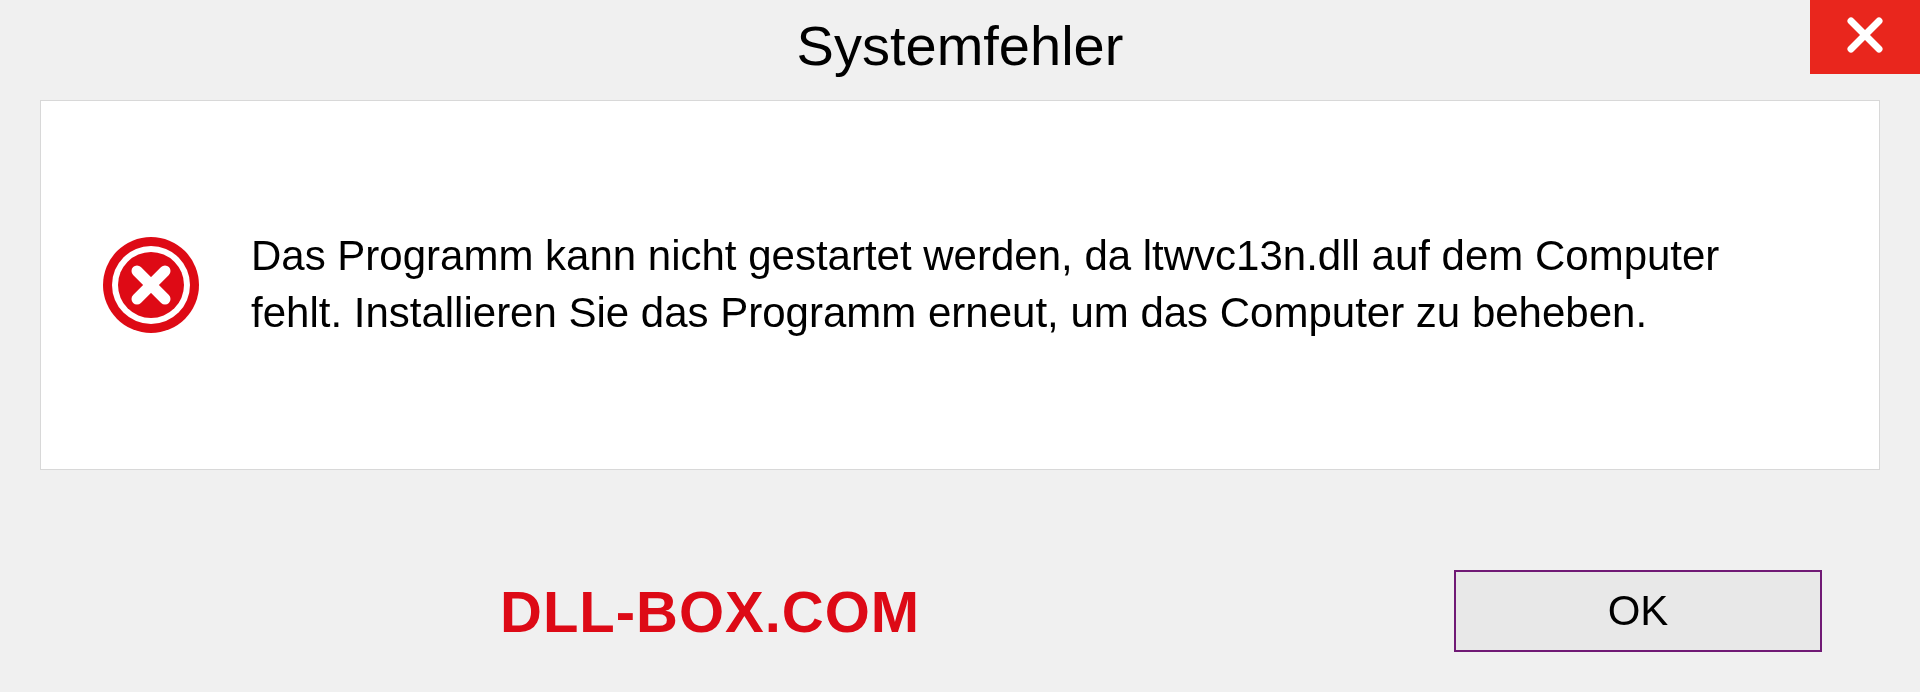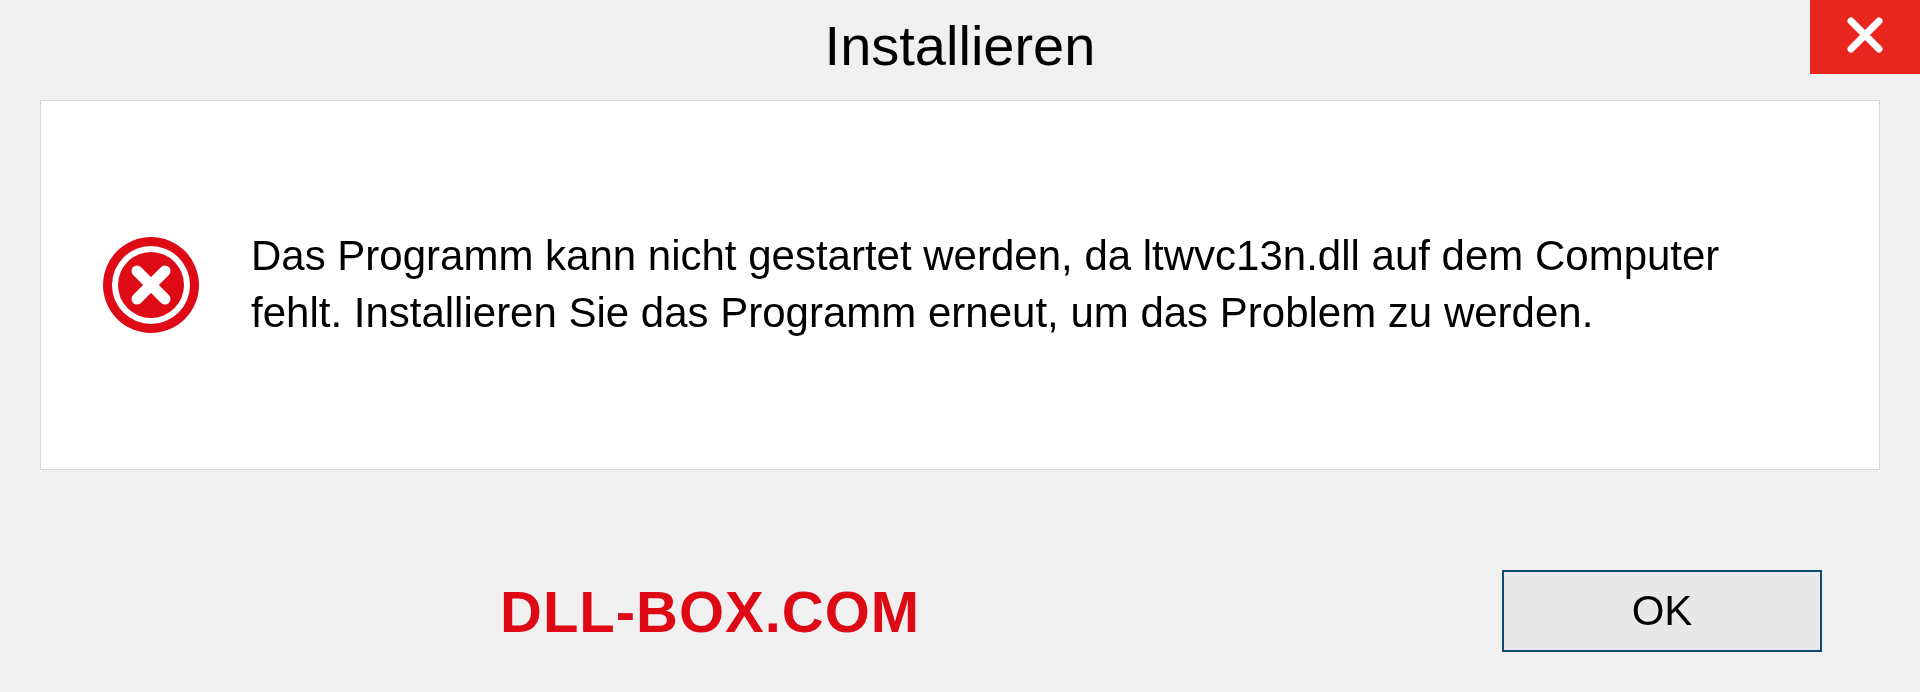--- a/index.html
+++ b/index.html
@@ -86,59 +86,59 @@
       padding: 0 88px 0 500px;
     }
     .watermark {
       font-size: 58px;
       font-weight: 800;
       color: #dd0a16;
       letter-spacing: 1px;
       font-family: Arial, sans-serif;
     }
     .ok-button {
-      width: 320px;
+      width: 368px;
       height: 82px;
       background: #e8e8e8;
-      border: 2px solid #0c4a6e;
+      border: 2px solid #701a75;
       font-size: 42px;
       color: #000;
       display: flex;
       align-items: center;
       justify-content: center;
       cursor: pointer;
       margin-right: 10px;
     }
   </style>
 </head>
 <body>
 
 <div class="dialog-window">
   <div class="titlebar">
-    <div class="title-text">Installieren</div>
+    <div class="title-text">Systemfehler</div>
     <div class="close-button">
       <span>
         <svg viewBox="0 0 40 40">
           <line x1="6" y1="6" x2="34" y2="34" stroke="#ffffff" stroke-width="7" stroke-linecap="round"></line>
           <line x1="34" y1="6" x2="6" y2="34" stroke="#ffffff" stroke-width="7" stroke-linecap="round"></line>
         </svg>
       </span>
     </div>
   </div>
 
   <div class="content-panel">
     <div class="error-icon">
       <svg viewBox="0 0 100 100">
         <circle cx="50" cy="50" r="48" fill="#de0a15"></circle>
         <circle cx="50" cy="50" r="39" fill="#ffffff"></circle>
         <circle cx="50" cy="50" r="33" fill="#de0a15"></circle>
         <line x1="36" y1="36" x2="64" y2="64" stroke="#ffffff" stroke-width="11" stroke-linecap="round"></line>
         <line x1="64" y1="36" x2="36" y2="64" stroke="#ffffff" stroke-width="11" stroke-linecap="round"></line>
       </svg>
     </div>
-    <div class="error-message">Das Programm kann nicht gestartet werden, da ltwvc13n.dll auf dem Computer fehlt. Installieren Sie das Programm erneut, um das Problem zu werden.</div>
+    <div class="error-message">Das Programm kann nicht gestartet werden, da ltwvc13n.dll auf dem Computer fehlt. Installieren Sie das Programm erneut, um das Computer zu beheben.</div>
   </div>
 
   <div class="footer">
     <div class="watermark">DLL-BOX.COM</div>
     <div class="ok-button">OK</div>
   </div>
 </div>
 
 </body></html>

